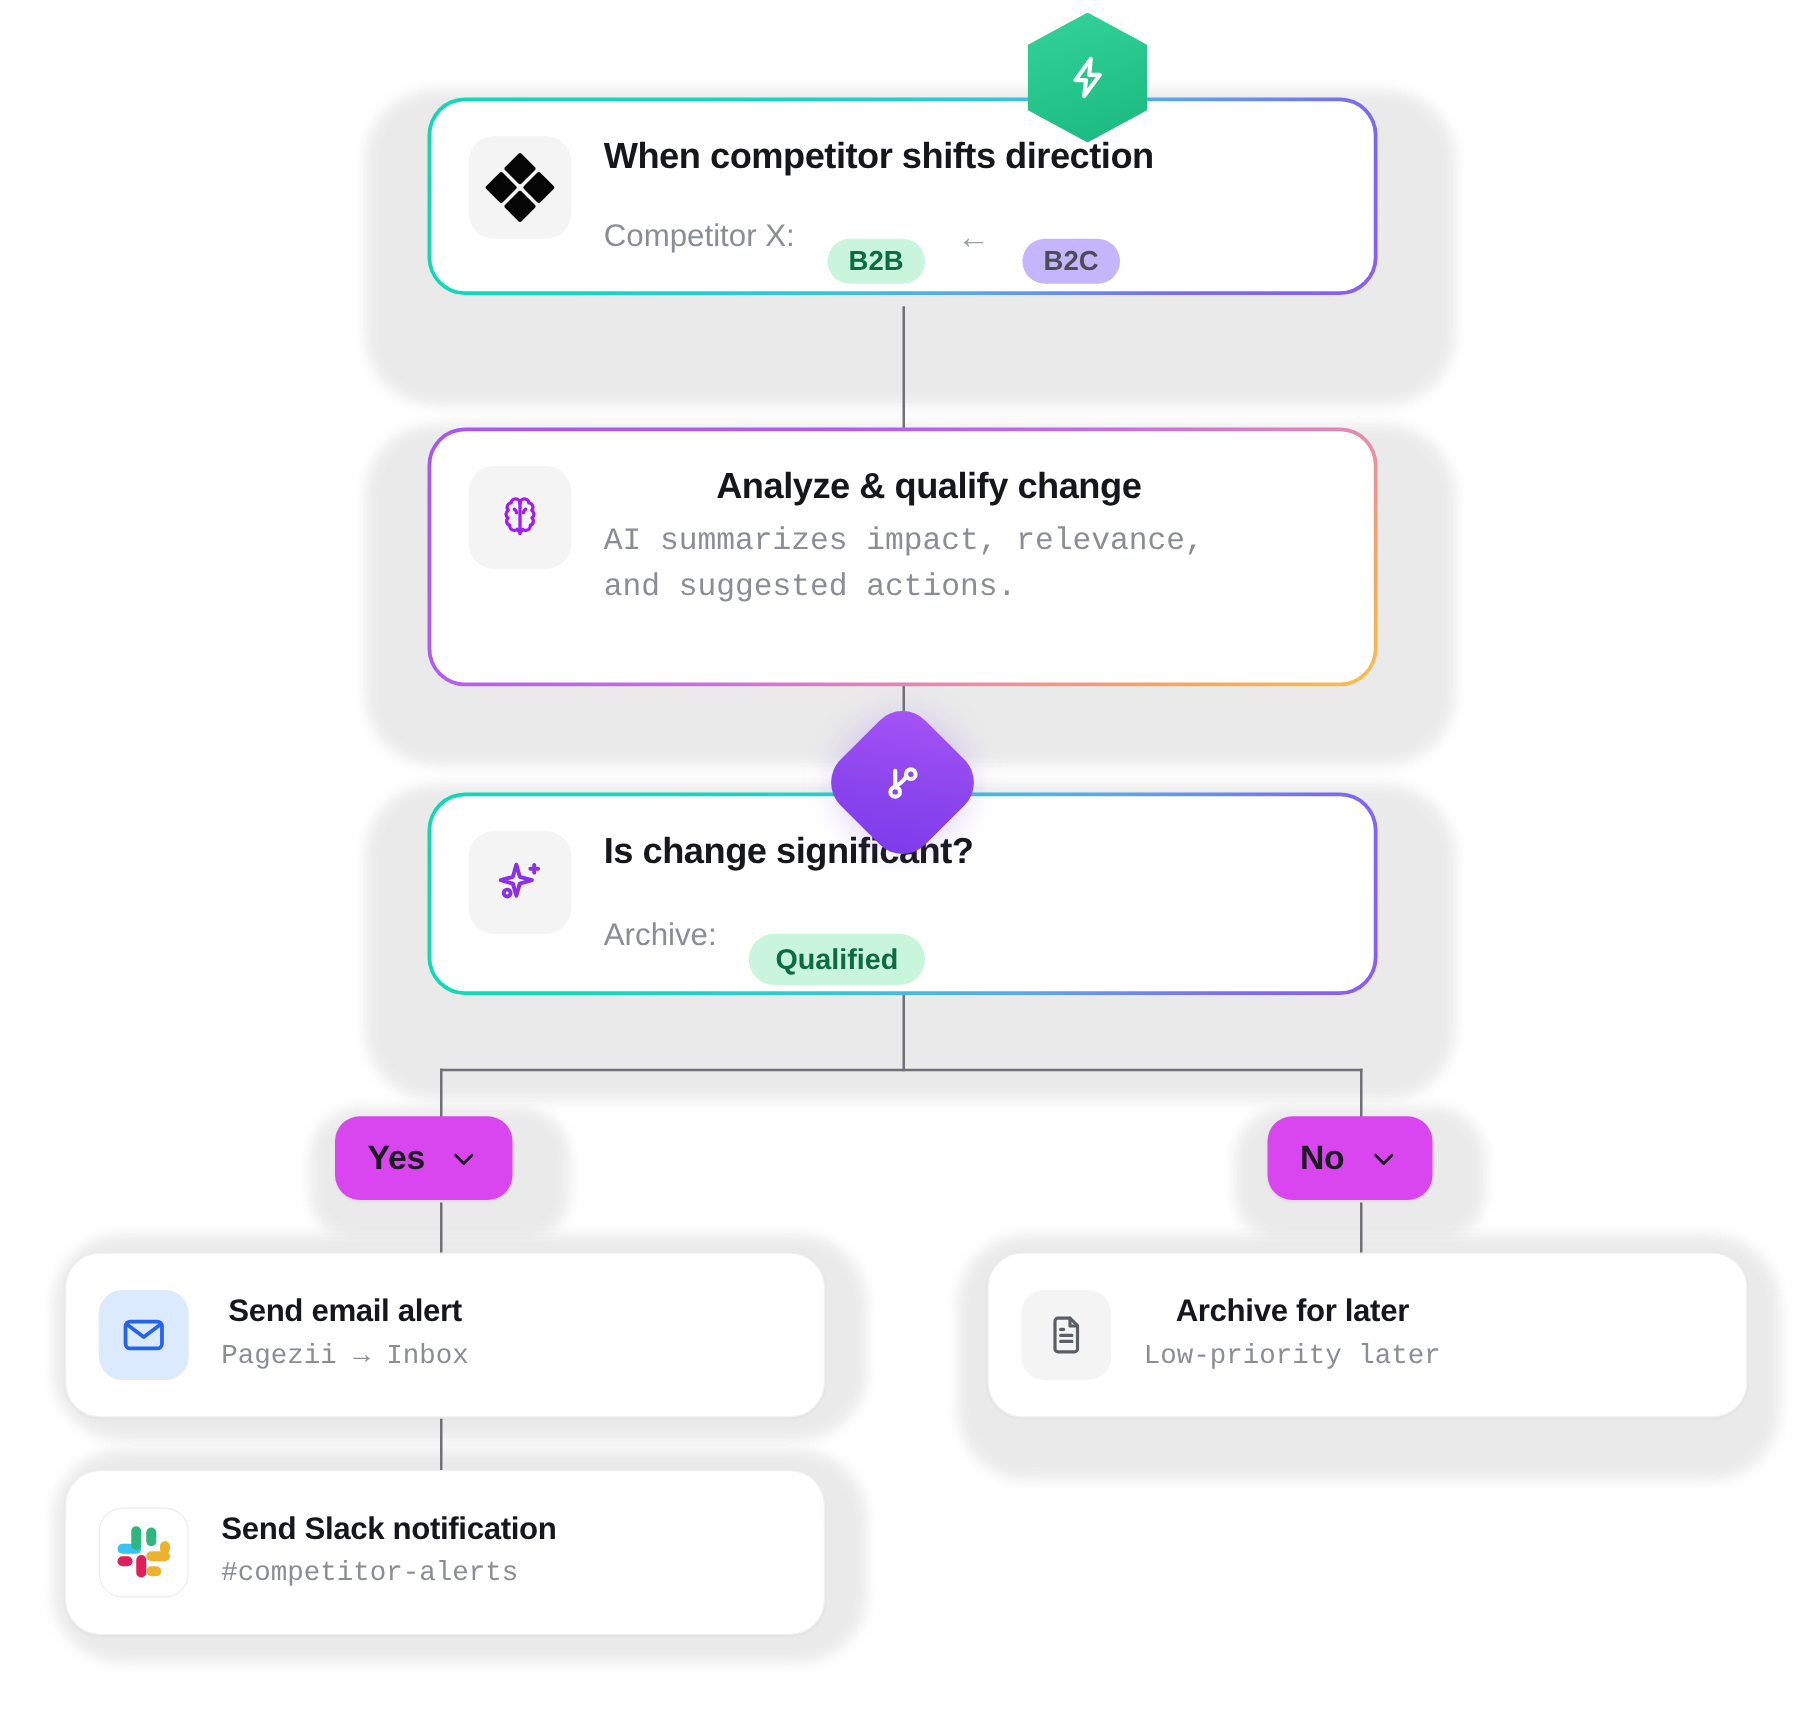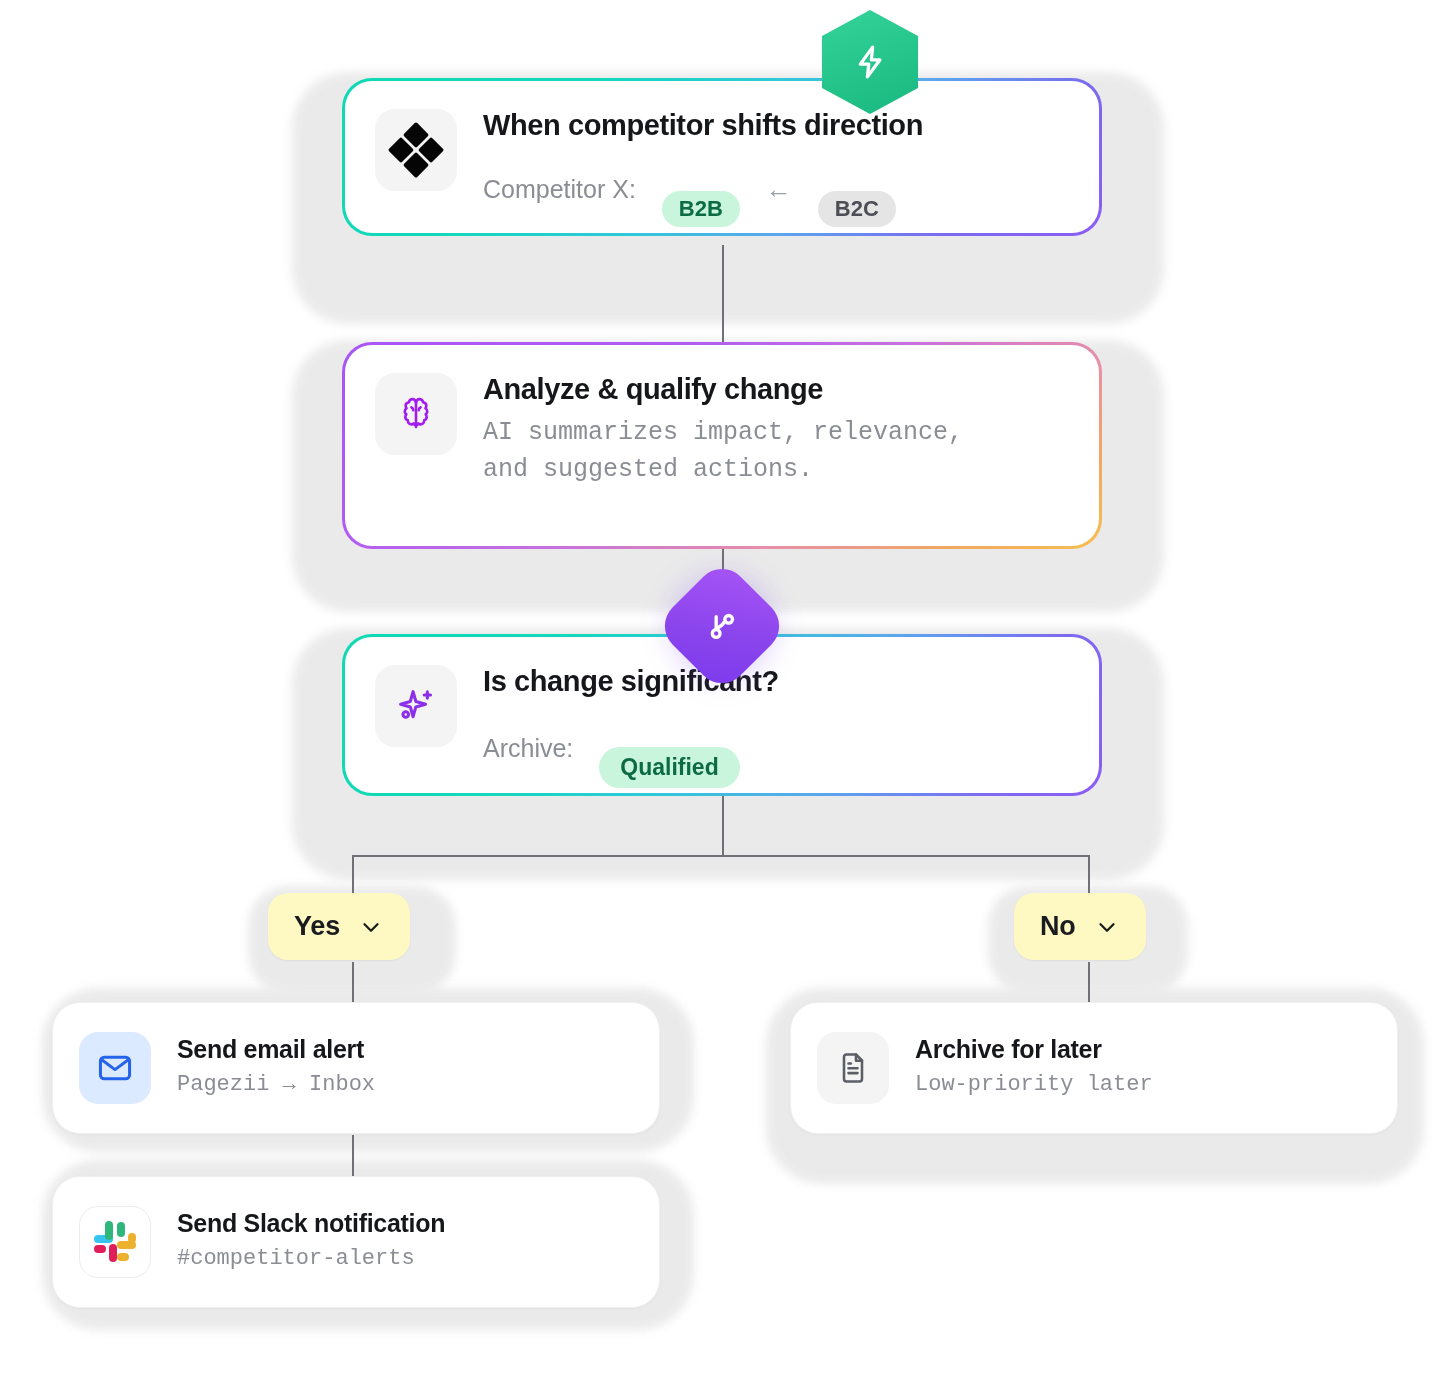--- a/index.html
+++ b/index.html
@@ -101,20 +101,21 @@
   .tile.white { background: #ffffff; border: 1px solid #ececec; }
 
   .body { margin-left: 26px; min-width: 0; }
 
   .title {
     font-size: 29px;
     font-weight: 700;
     color: #15171a;
     letter-spacing: -.4px;
     line-height: 1.15;
+    text-align: center;
   }
   .title.sm {
     font-size: 25px;
     letter-spacing: -.3px;
   }
 
   .sub {
     margin-top: 9px;
     font-size: 25px;
     color: #8a8d93;
@@ -133,21 +134,21 @@
     align-items: center;
     justify-content: center;
     border-radius: 999px;
     font-size: 22px;
     font-weight: 700;
     padding: 7px 17px;
     line-height: 1;
     margin-top: 40px;
   }
   .chip.green { background: #c8f5dc; color: #0d6b44; }
-  .chip.grey  { background: #e5e5e5; color: #4b4e54; }
+  .chip.grey  { background: #c4b5fd; color: #4b4e54; }
   .arrow-sep {
     color: #9aa0a6;
     font-size: 26px;
     padding: 0 14px;
     line-height: 1;
   }
   .sub-label { color: #8a8d93; margin-right: 14px; }
 
   
   .hexbadge {
@@ -185,21 +186,21 @@
     transform: rotate(45deg);
     display: flex;
     align-items: center;
     justify-content: center;
   }
   .diamond > svg { transform: rotate(-45deg); }
 
   
   .selpill {
     position: absolute;
-    background: #fef9c3;
+    background: #d946ef;
     border-radius: 20px;
     display: flex;
     align-items: center;
     gap: 18px;
     padding: 18px 26px;
     z-index: 20;
     box-shadow: 0 1px 2px rgba(0,0,0,.05);
   }
   .selpill .lbl {
     font-size: 27px;

